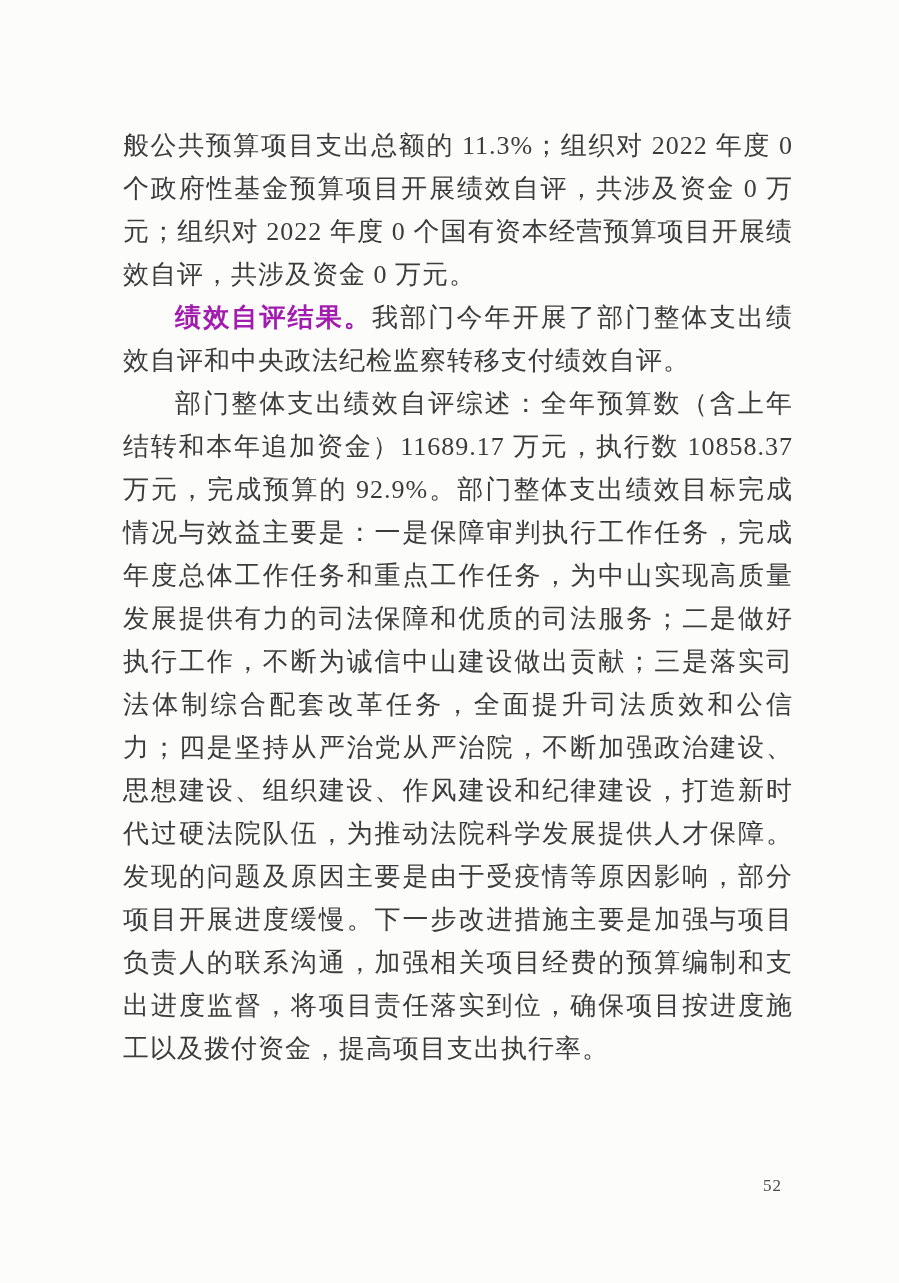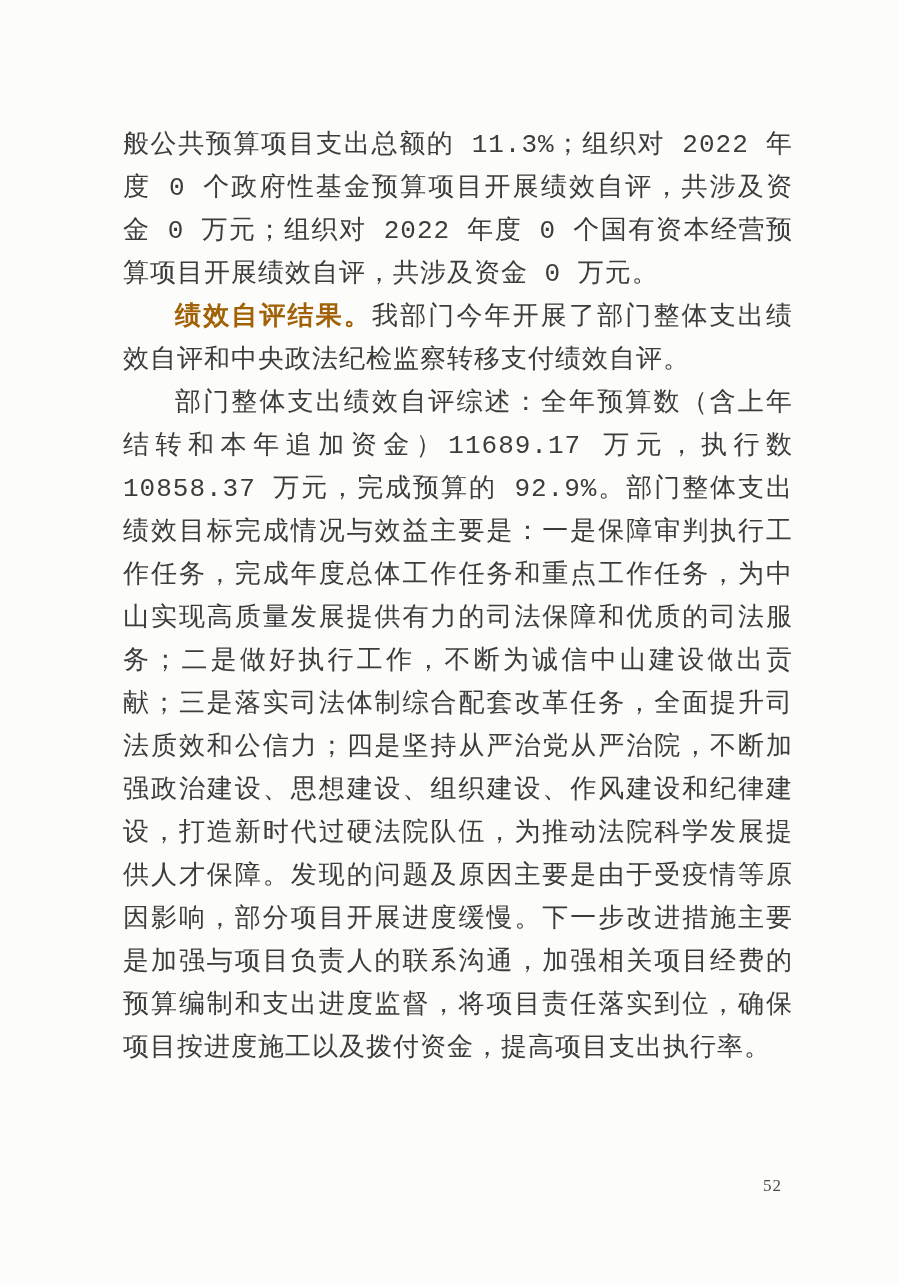--- a/index.html
+++ b/index.html
@@ -23,28 +23,27 @@
     width: 670px;
     color: #3c3c3c;
     font-size: 26px;
     line-height: 43px;
     letter-spacing: 1px;
     text-align: justify;
     text-justify: inter-character;
   }
   .content p {
     margin: 0;
-    font-family: Liberation Mono, monospace;
   }
   .content p.indent {
     text-indent: 2em;
   }
   .bold-lead {
     font-weight: bold;
-    color: #a16207;
+    color: #a21caf;
     margin-top: 27px;
   }
   .page-number {
     position: absolute;
     left: 763px;
     top: 1176px;
     font-size: 17px;
     letter-spacing: 1px;
     color: #4a4a4a;
   }

